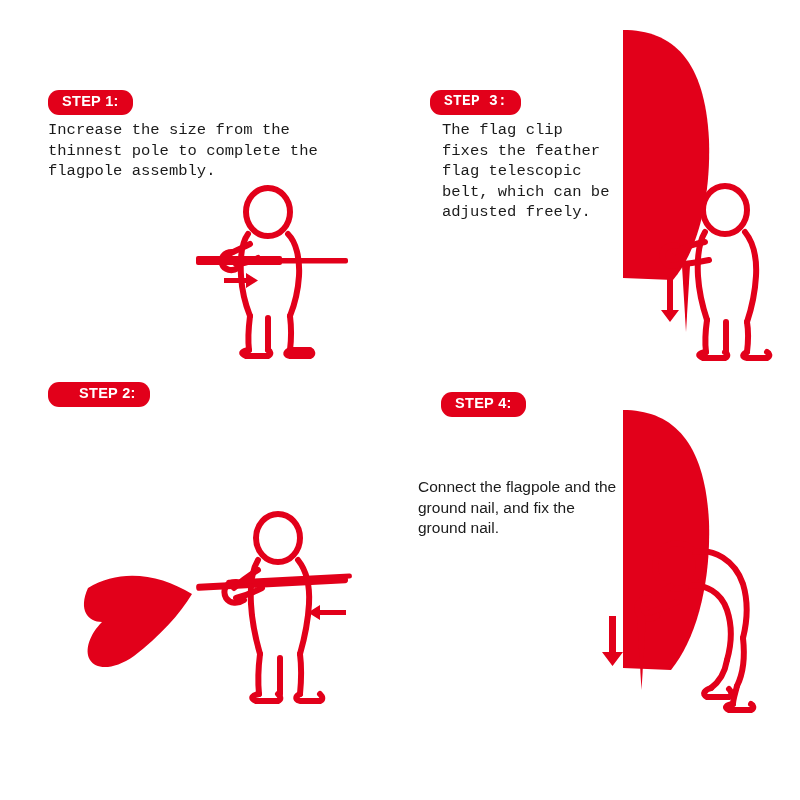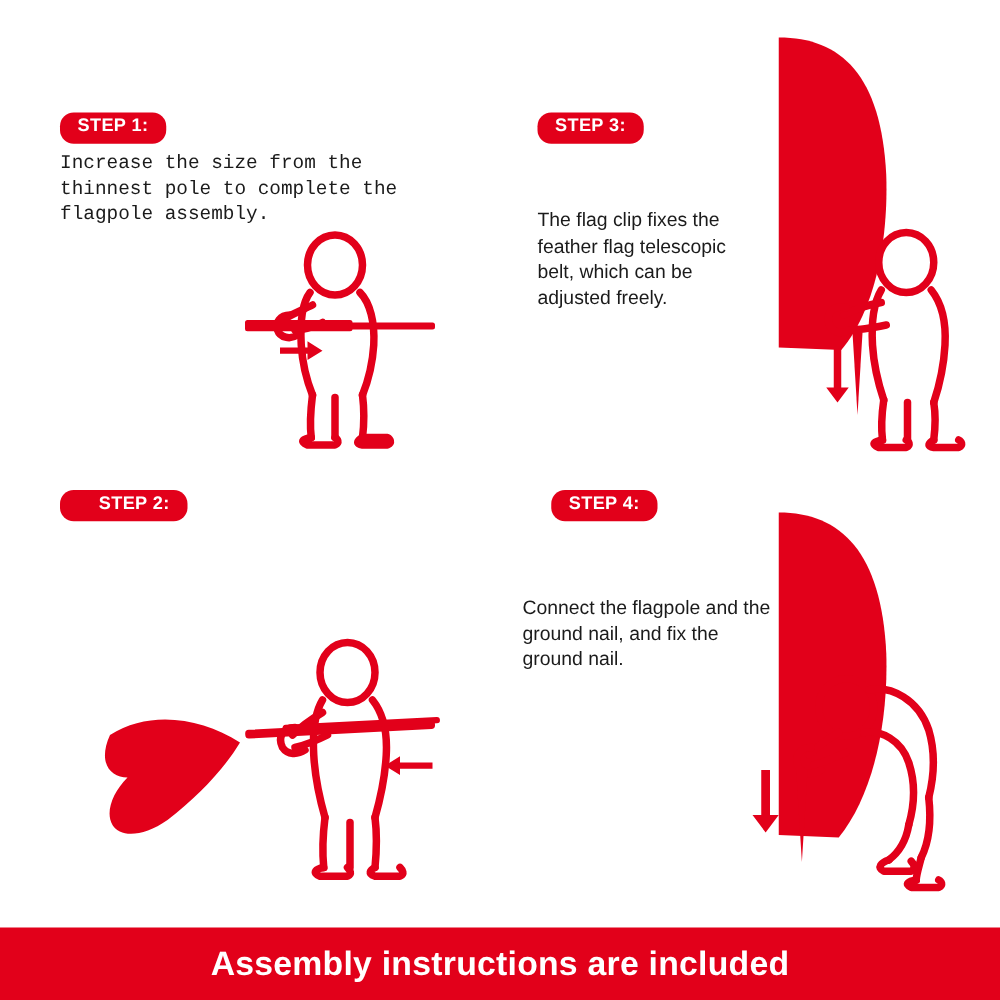--- a/index.html
+++ b/index.html
@@ -19,21 +19,21 @@
     left: 0; top: 0;
     width: 718px;
     height: 800px;
   }
   .panel {
     position: absolute;
     width: 390px;
     height: 350px;
   }
   #panel-1 { left: 10px;  top: 20px; }
-  #panel-3 { left: 405px; top: 20px; }
+  #panel-3 { left: 405px; top: 20px; font-family: Liberation Mono, monospace; }
   #panel-2 { left: 10px;  top: 370px; }
   #panel-4 { left: 405px; top: 370px; }
 
   .step-badge {
     position: absolute;
     background: #e2001a;
     color: #ffffff;
     font-size: 14.5px;
     font-weight: bold;
     letter-spacing: 0.3px;
@@ -47,22 +47,22 @@
     color: #1b1b1b;
     font-size: 15.5px;
     line-height: 1.33;
     white-space: pre-line;
   }
 
   
   #panel-1 .step-badge { left: 38px;  top: 70px; }
   #panel-1 .step-text  { left: 38px;  top: 100px; width: 275px; font-family: Liberation Mono, monospace; }
   #panel-3 .step-badge { left: 25px;  top: 70px; }
-  #panel-3 .step-text  { left: 25px;  top: 100px; width: 170px; margin-top: 47px; }
-  #panel-2 .step-badge { left: 38px;  top: 22px; padding-left: 31px; }
+  #panel-3 .step-text  { left: 37px;  top: 100px; width: 170px; }
+  #panel-2 .step-badge { left: 38px;  top: 12px; padding-left: 31px; }
   #panel-2 .step-text  { left: 46px;  top: 52px; width: 290px; }
   #panel-4 .step-badge { left: 36px;  top: 22px; }
   #panel-4 .step-text  { left: 13px;  top: 64px; width: 200px; margin-top: 43px; }
 
   .figure {
     position: absolute;
     left: 0; top: 0;
     width: 390px;
     height: 350px;
   }
@@ -215,17 +215,14 @@
       </g>
       <g fill="#e2001a">
 
         <path d="M232 246 l9 0 l-4.5 74 z"></path>
 
         <path d="M204 246 v36 h-7 l10.5 14 l10.5 -14 h-7 v-36 z"></path>
       </g>
     </svg>
   </div>
 
-  <div class="footer-band">
-    <div class="footer-text">Assembly instructions are included</div>
-  </div>
 
 </div>
 
 </body></html>

